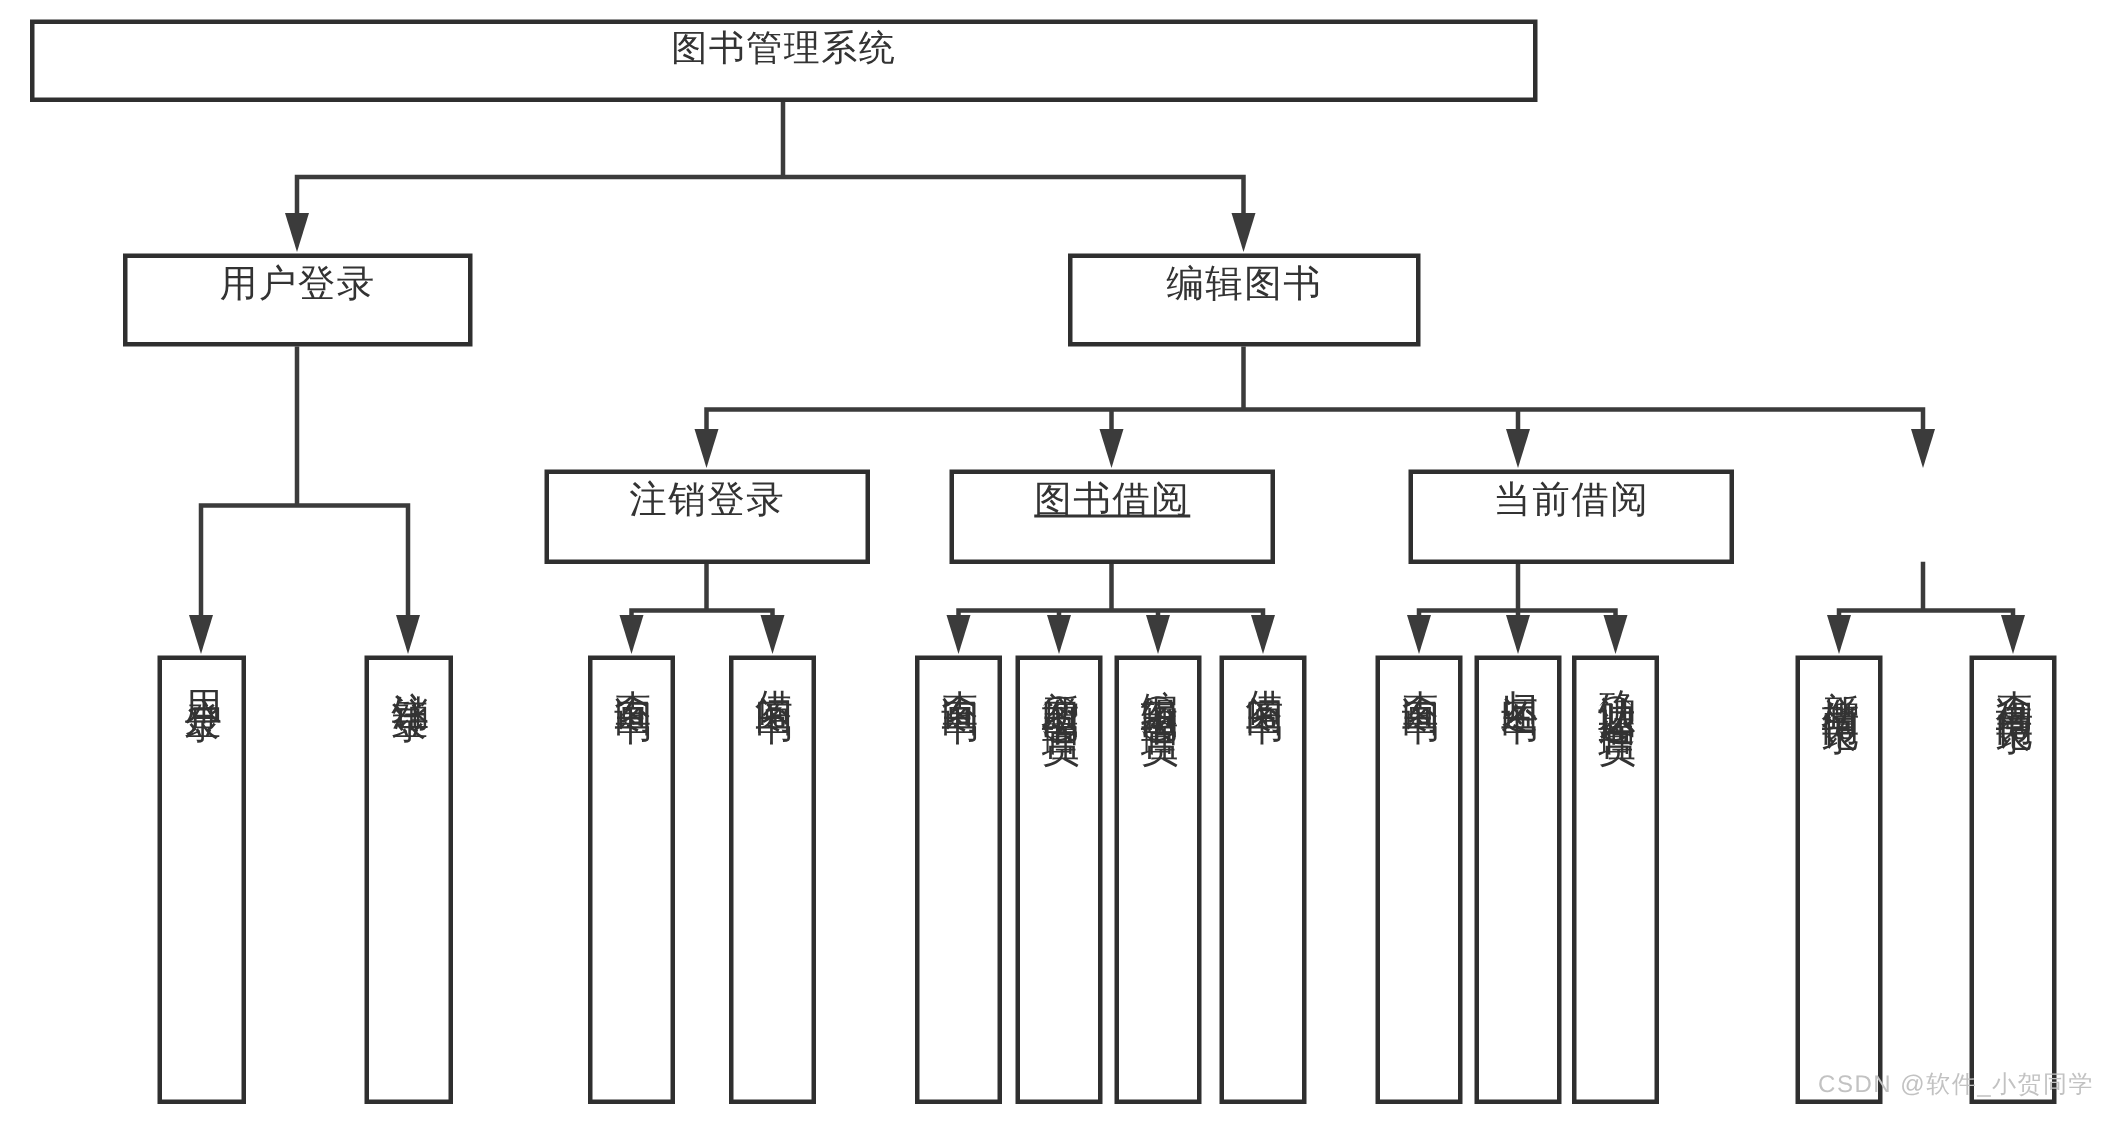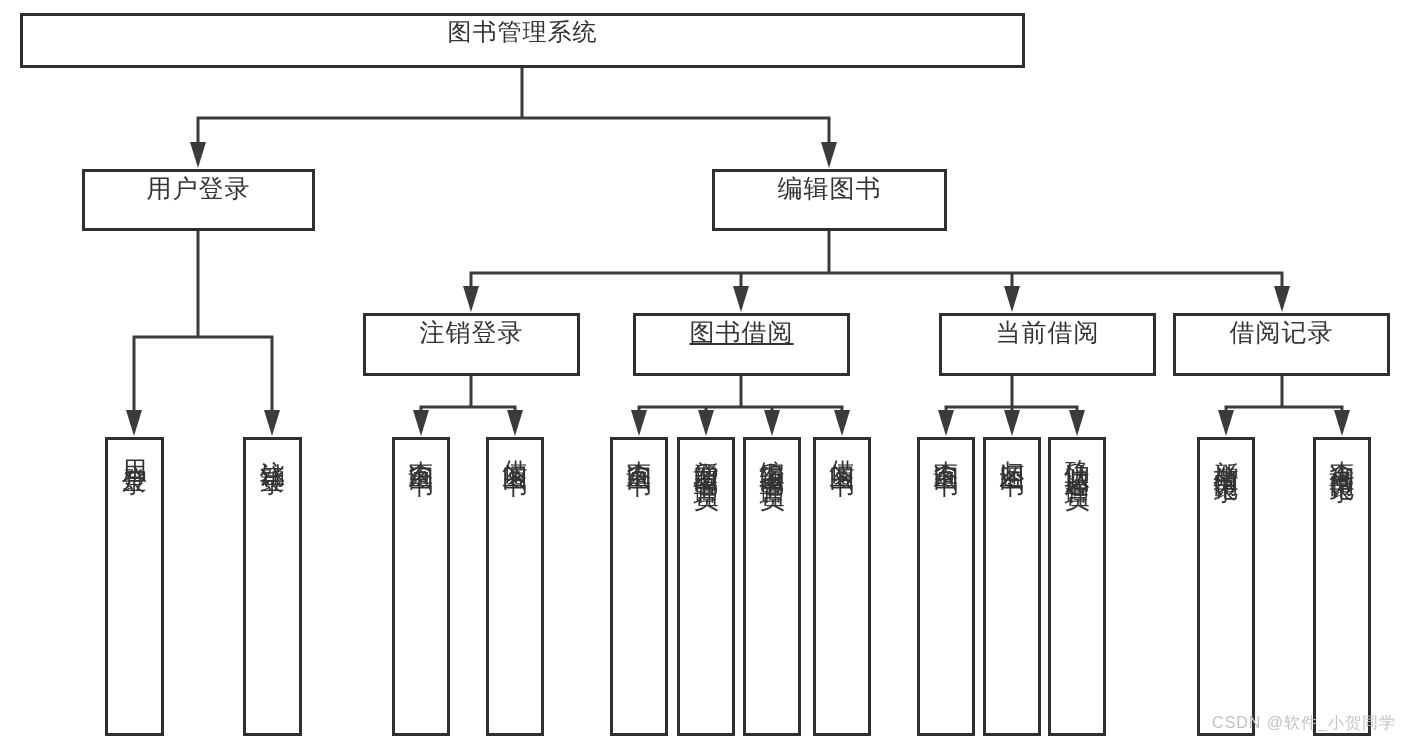--- a/index.html
+++ b/index.html
@@ -129,23 +129,20 @@
 
   <div class="box" style="left:363px;top:313px;width:217px;height:63px;">
     <span class="hlabel">注销登录</span>
   </div>
   <div class="box" style="left:633px;top:313px;width:217px;height:63px;text-decoration:underline;">
     <span class="hlabel">图书借阅</span>
   </div>
   <div class="box" style="left:927px;top:313px;width:217px;height:63px;margin-left:12px;">
     <span class="hlabel">当前借阅</span>
   </div>
-  <div class="box" style="left:1173px;top:313px;width:217px;height:63px;">
-    <span class="hlabel">借阅记录</span>
-  </div>
 
   <div class="box vbox" style="left:105px;top:437px;width:59px;height:299px;">
     <span class="vlabel">用户登录</span>
   </div>
   <div class="box vbox" style="left:243px;top:437px;width:59px;height:299px;">
     <span class="vlabel">注销登录</span>
   </div>
 
   <div class="box vbox" style="left:392px;top:437px;width:58px;height:299px;">
     <span class="vlabel">查询图书</span>

